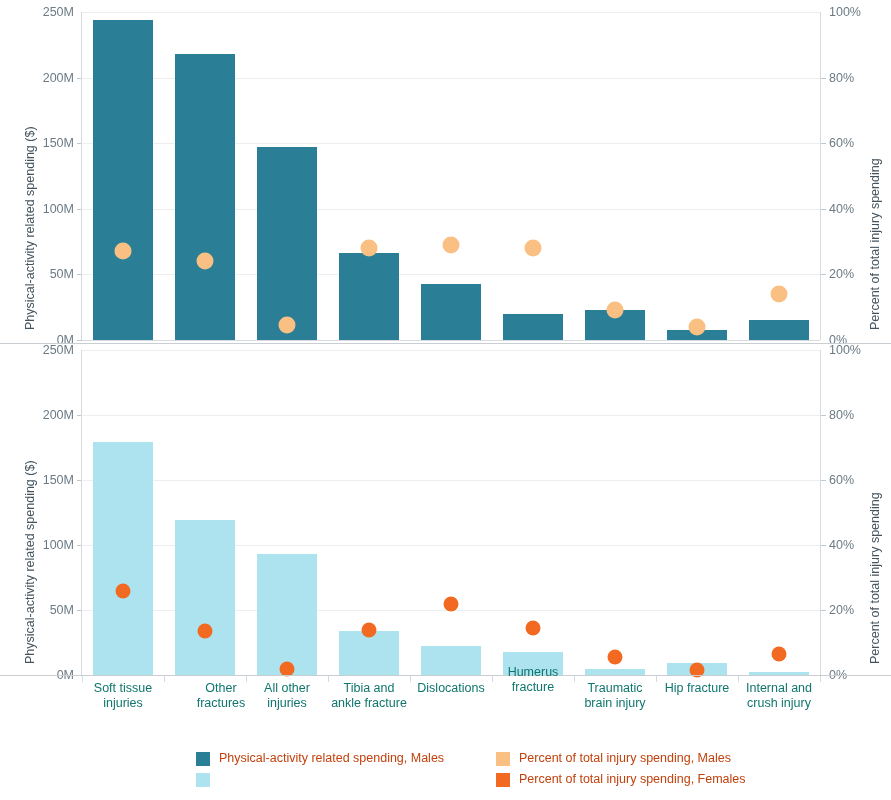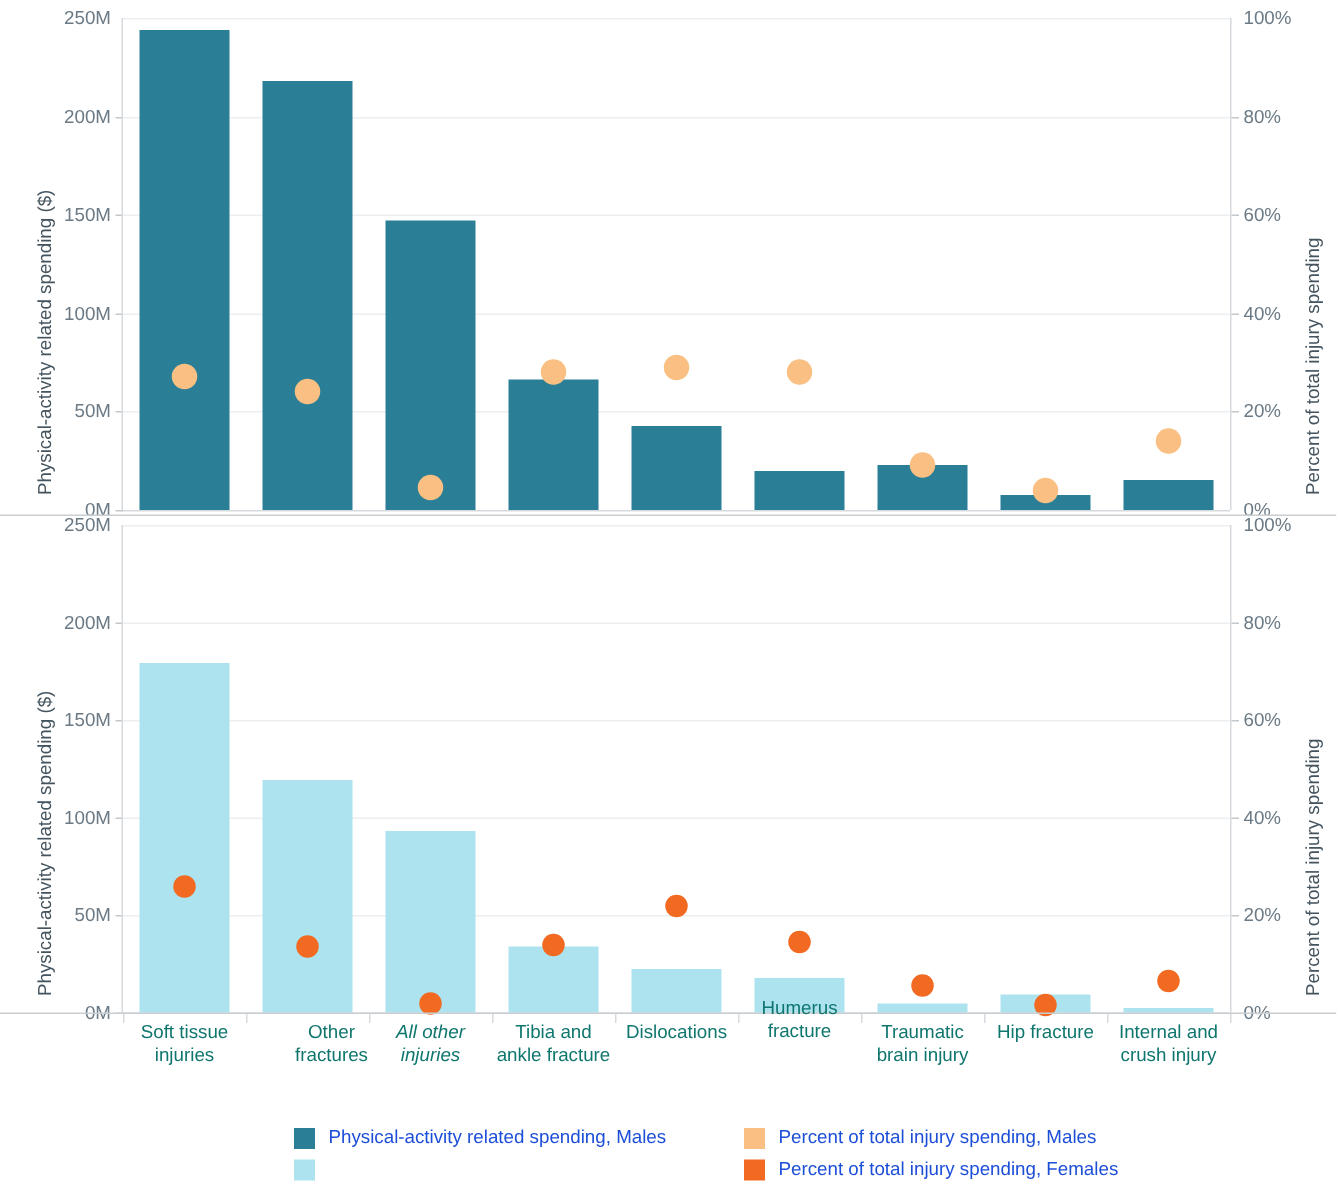--- a/index.html
+++ b/index.html
@@ -97,21 +97,21 @@
     column-gap: 0px;
   }
   .legend-item { display: flex; align-items: center; }
   .legend-swatch {
     width: 14px; height: 14px;
     margin-right: 9px;
     flex: 0 0 auto;
   }
   .legend-text {
     font-size: 12.5px;
-    color: #1d4ed8;
+    color: #c2410c;
     white-space: nowrap;
     line-height: 1;
   }
 </style>
 </head>
 <body>
 
 <div id="root">
 
   <div class="panel" id="panel-top" style="left:0; top:0; width:891px; height:343px;">
@@ -242,21 +242,21 @@
       </div>
   </div>
 
   <div class="axis-rule-h" style="left:0px; top:675px; width:891px;"></div>
 
   <div id="cat-labels">
       <div class="cat-label" style="left: 82px; width: 82px; top: 681px;">Soft tissue injuries</div>
       <div class="tick-mark-x" style="left: 82px; top: 676px;"></div>
       <div class="cat-label" style="left: 180px; width: 82px; top: 681px;">Other fractures</div>
       <div class="tick-mark-x" style="left: 164px; top: 676px;"></div>
-      <div class="cat-label" style="left: 246px; width: 82px; top: 681px; font-style: italic;">All other injuries</div>
+      <div class="cat-label" style="left: 246px; width: 82px; top: 681px;">All other injuries</div>
       <div class="tick-mark-x" style="left: 246px; top: 676px;"></div>
       <div class="cat-label" style="left: 328px; width: 82px; top: 681px;">Tibia and ankle fracture</div>
       <div class="tick-mark-x" style="left: 328px; top: 676px;"></div>
       <div class="cat-label" style="left: 410px; width: 82px; top: 681px;">Dislocations</div>
       <div class="tick-mark-x" style="left: 410px; top: 676px;"></div>
       <div class="cat-label" style="left: 492px; width: 82px; top: 665px;">Humerus fracture</div>
       <div class="tick-mark-x" style="left: 492px; top: 676px;"></div>
       <div class="cat-label" style="left: 574px; width: 82px; top: 681px;">Traumatic brain injury</div>
       <div class="tick-mark-x" style="left: 574px; top: 676px;"></div>
       <div class="cat-label" style="left: 656px; width: 82px; top: 681px; text-align: center;">Hip fracture</div>

